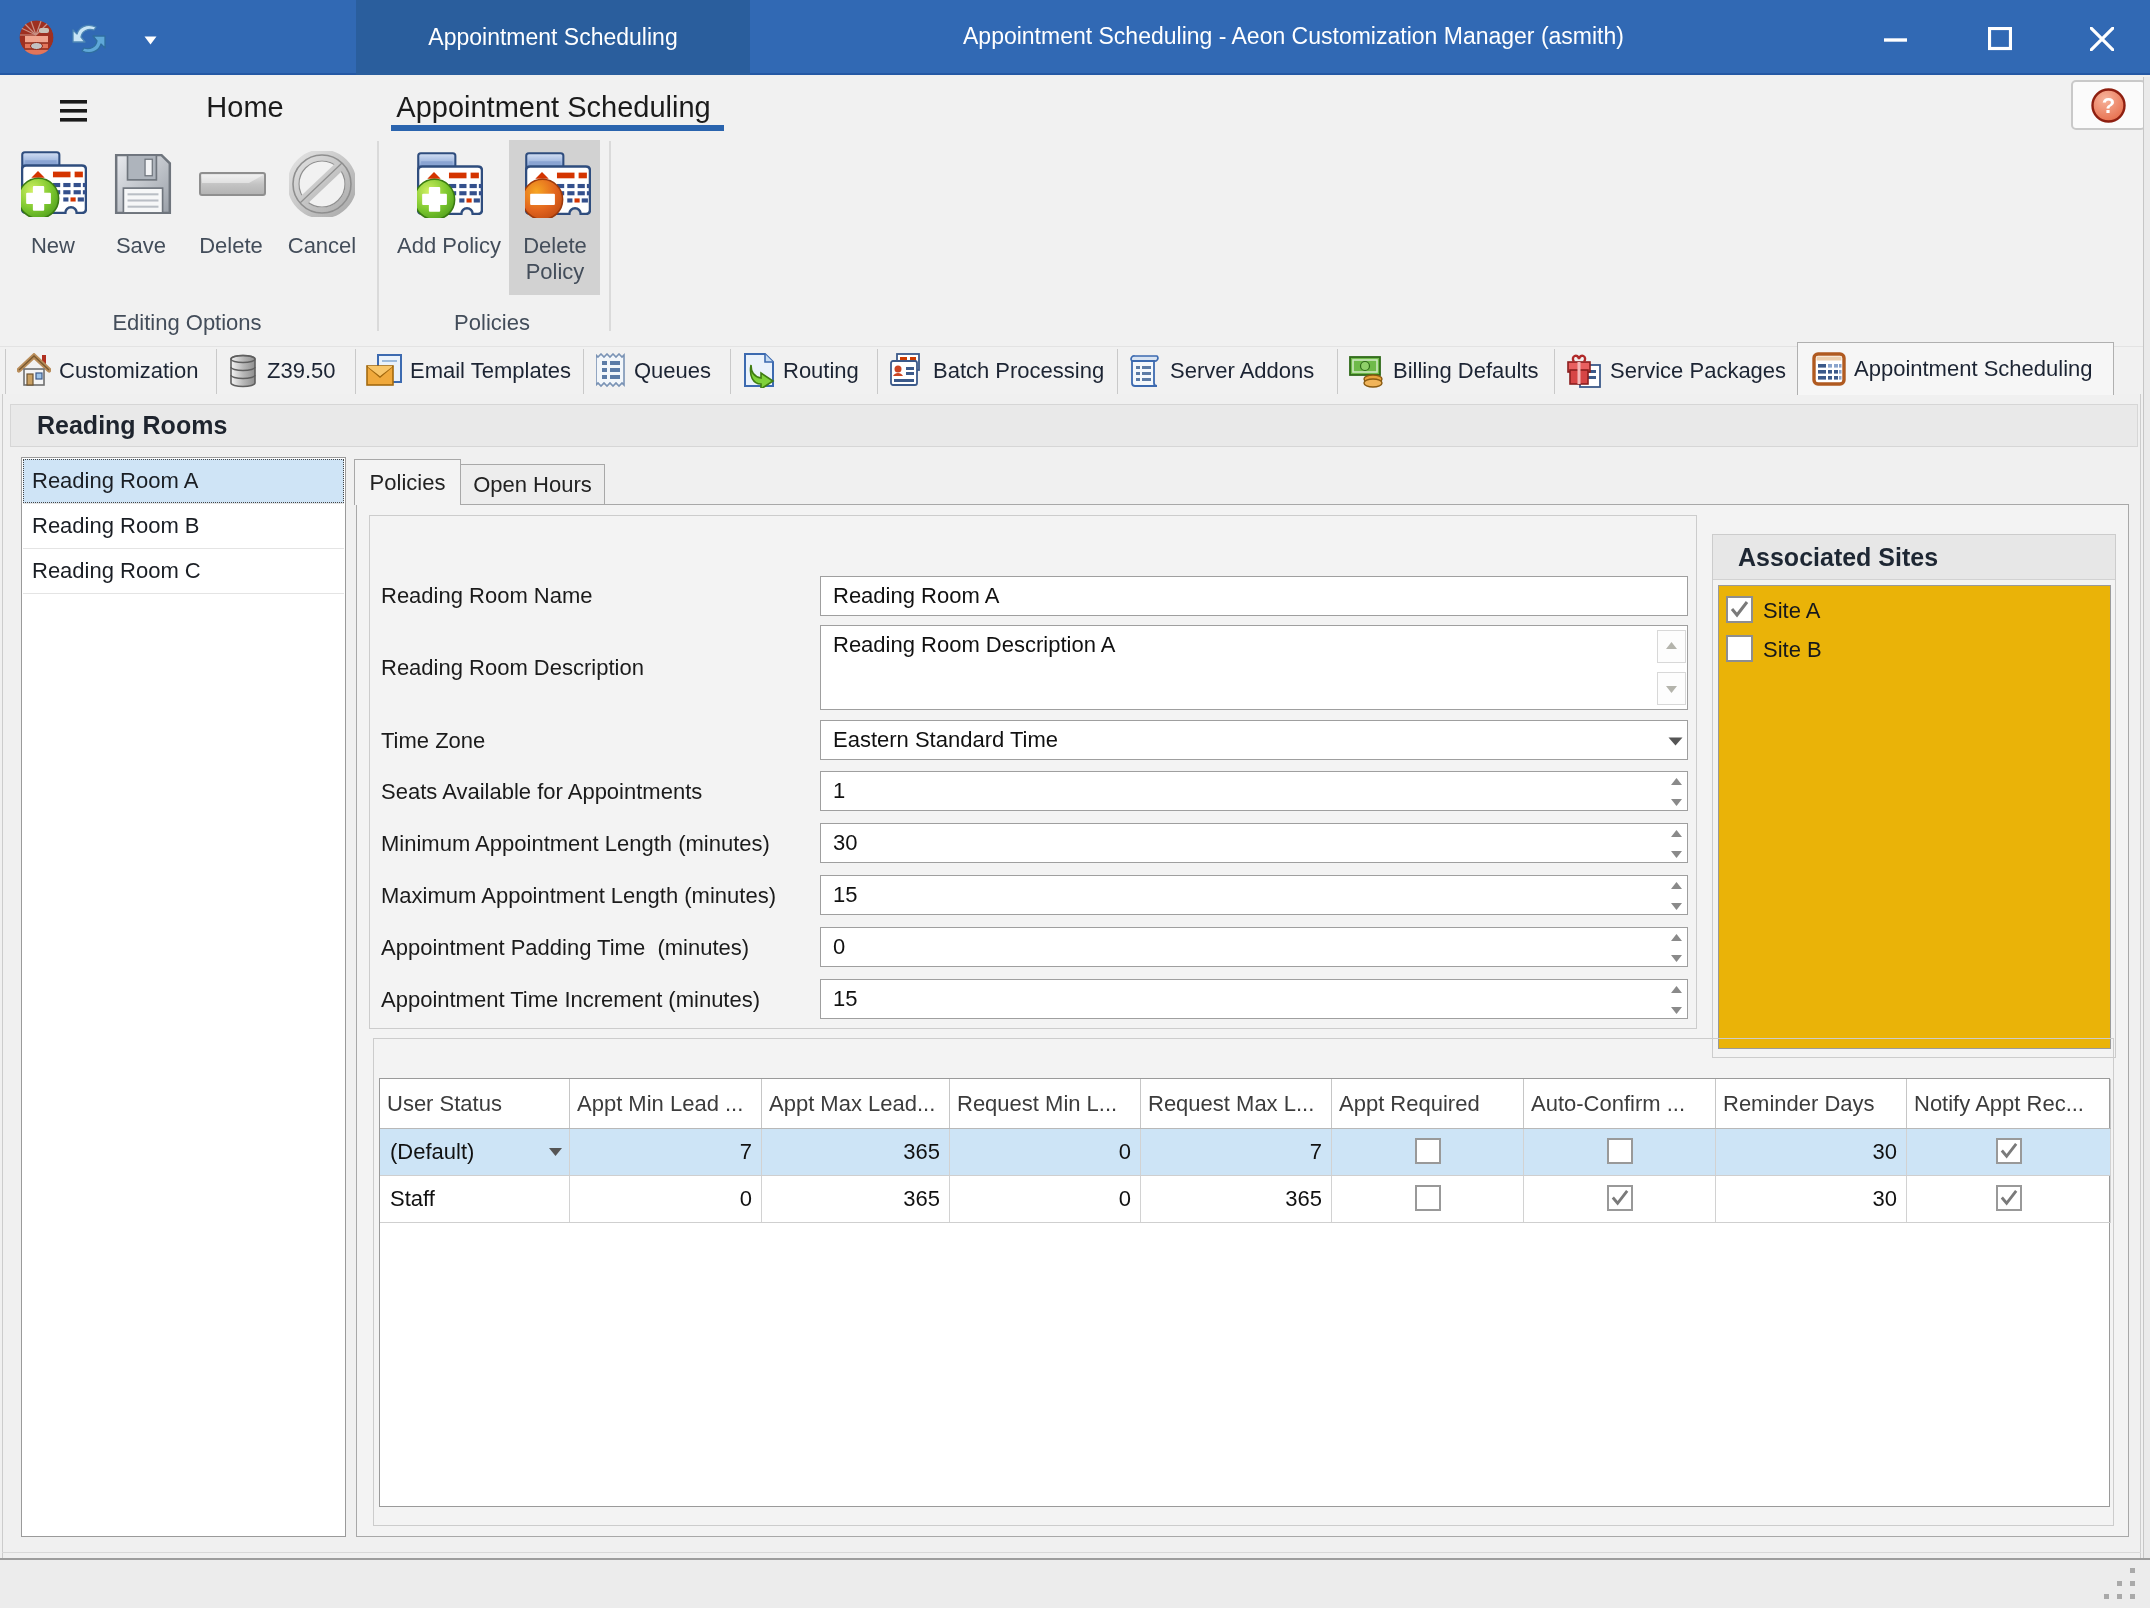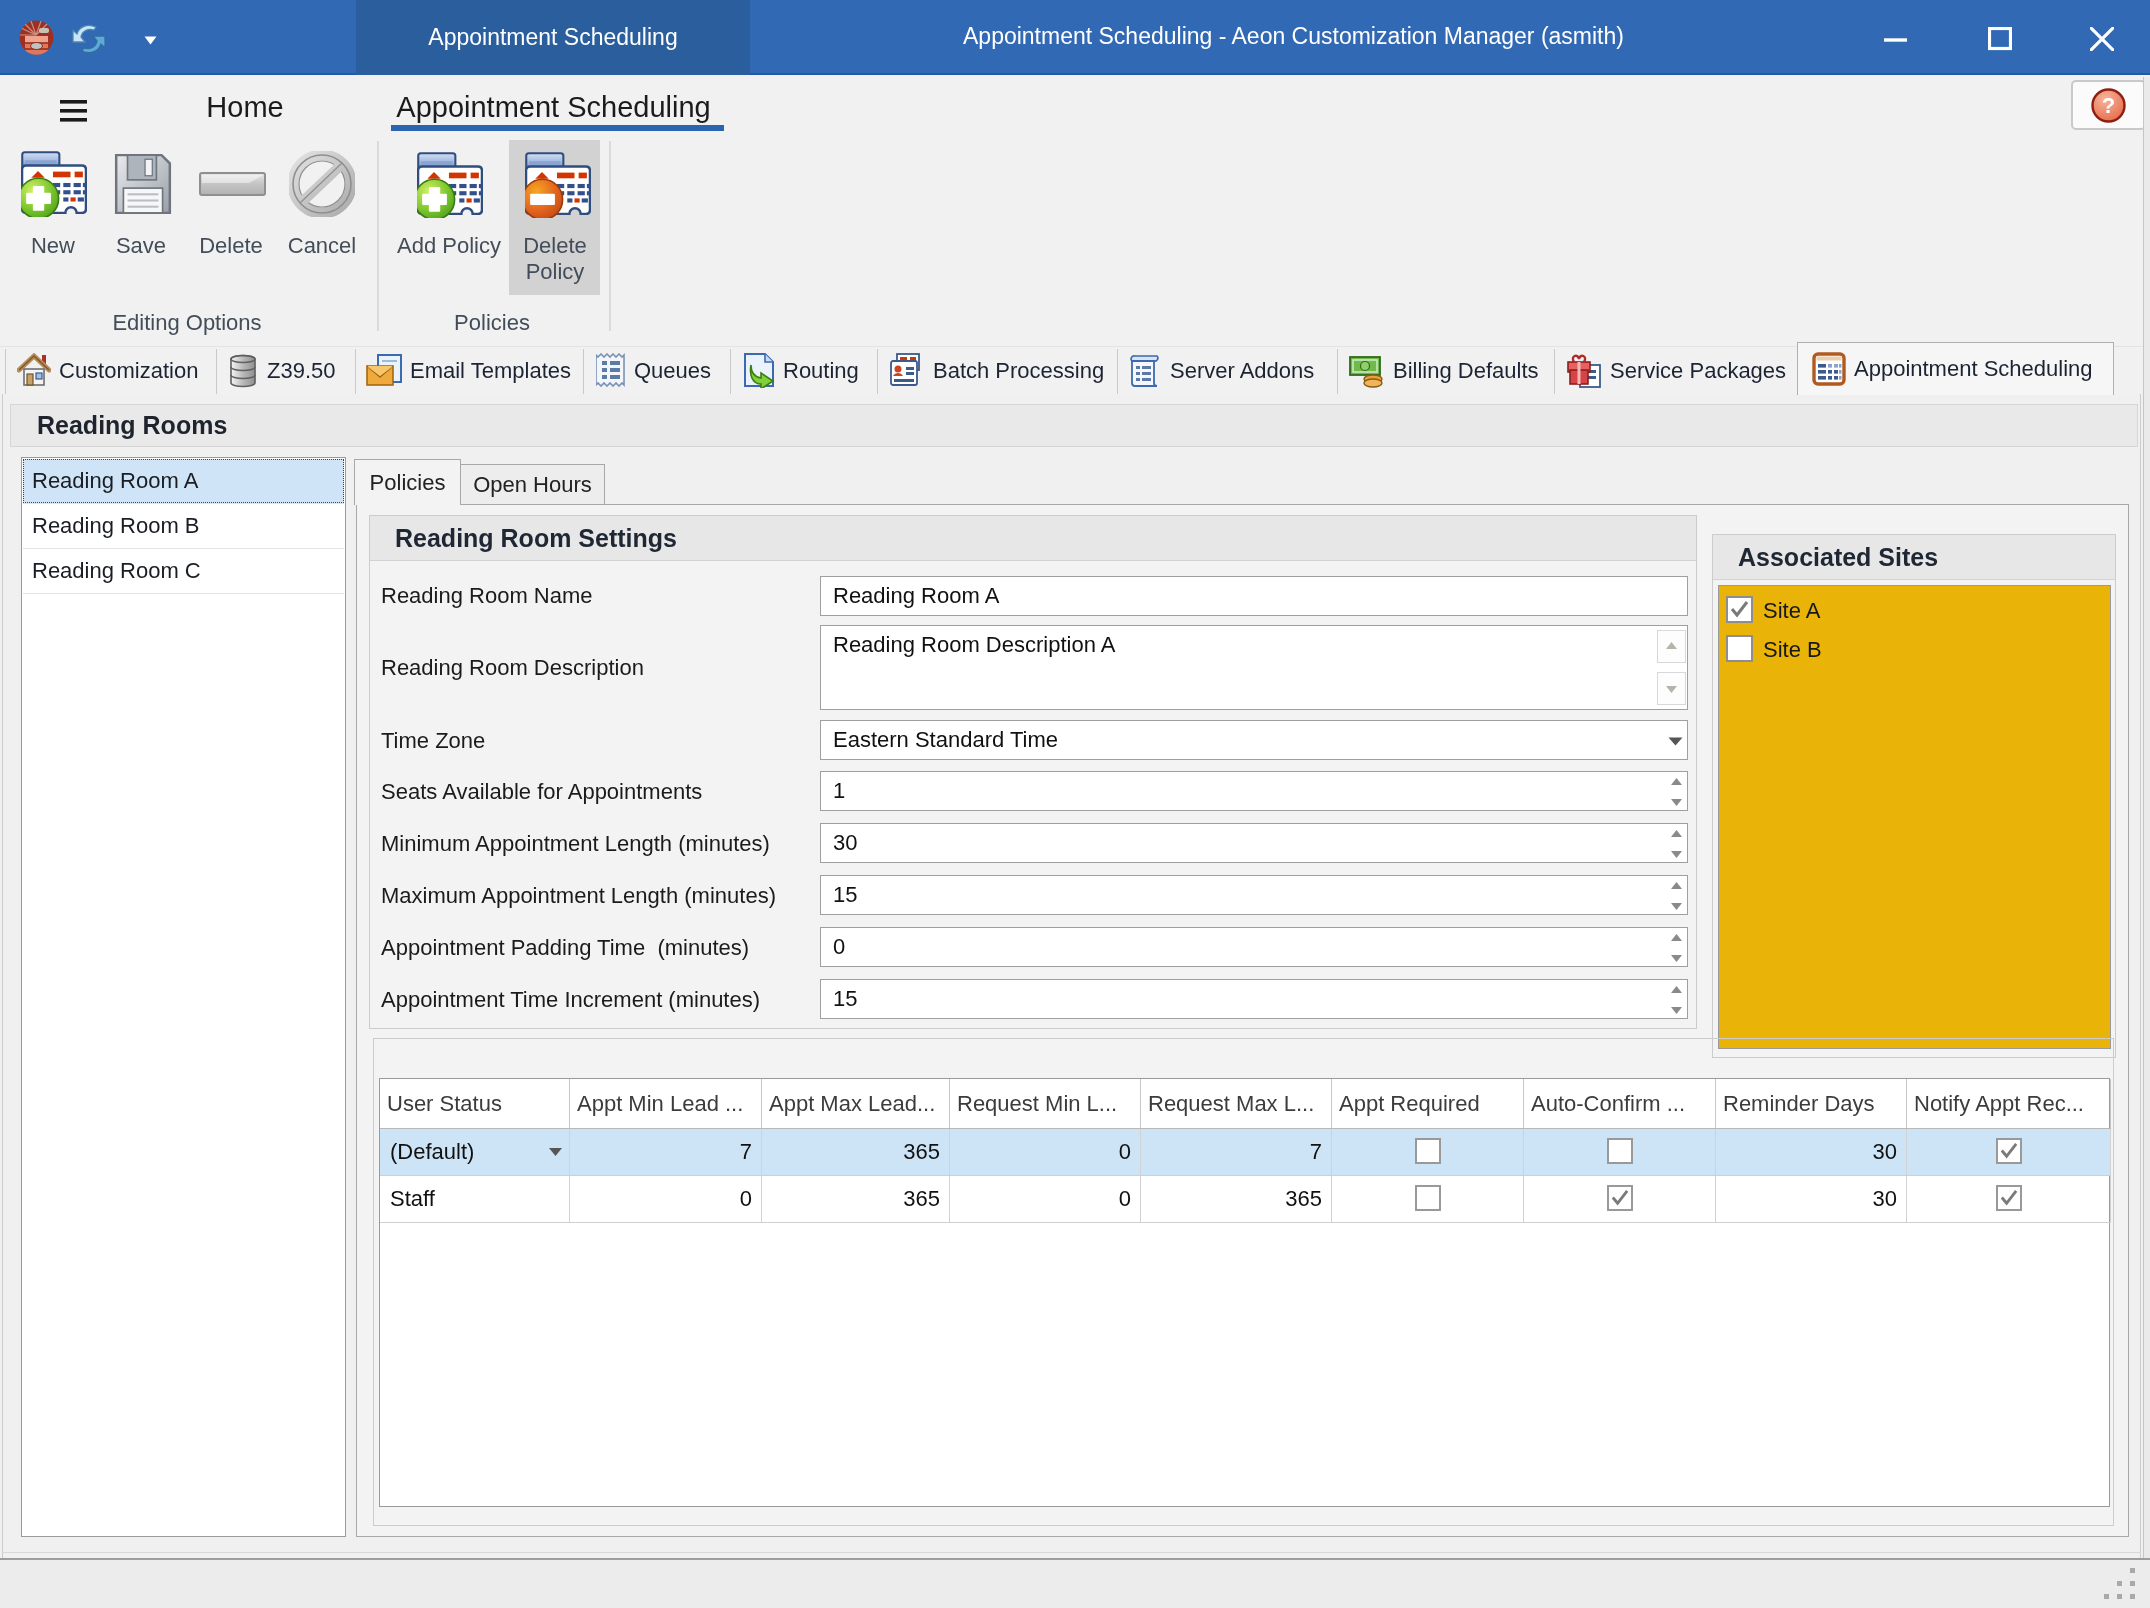--- a/index.html
+++ b/index.html
@@ -397,23 +397,20 @@
       <div class="lsep" style="top:45px"></div>
       <div class="lsep" style="top:90px"></div>
       <div class="lsep" style="top:135px"></div>
     </div>
 
     <div class="ptab" style="left:354px;top:65px;width:107px;height:46px;background:#f3f3f3;border:1px solid #a8a8a8;border-bottom:none;z-index:3;">Policies</div>
     <div class="ptab" style="left:461px;top:70px;width:144px;height:41px;background:#ededed;border:1px solid #a8a8a8;border-bottom:none;border-left:none;">Open Hours</div>
     <div id="contentbox">
 
       <div class="group" style="left:12px;top:10px;width:1328px;height:514px;">
-        <div class="ghead">
-            <b>Reading Room Settings</b>
-          </div>
         <div class="flabel" style="top:67px;">Reading Room Name</div>
         <div class="finput" style="top:60px;">
             <span>Reading Room A</span>
           </div>
         <div class="flabel" style="top:139px;">Reading Room Description</div>
         <div class="finput" style="top:109px;height:85px;align-items:flex-start;">
             <span style="margin-top:6px">Reading Room Description A</span>
           </div>
         <div class="abs" style="left:1287px;top:114px;width:29px;height:33px;background:#fdfdfd;border:1px solid #d8d8d8;text-align:center;"><svg width="27" height="31" viewBox="0 0 27 31">
               <path d="M13.5 11 L19 18 L8 18 Z" fill="#b4b4ac"></path>

